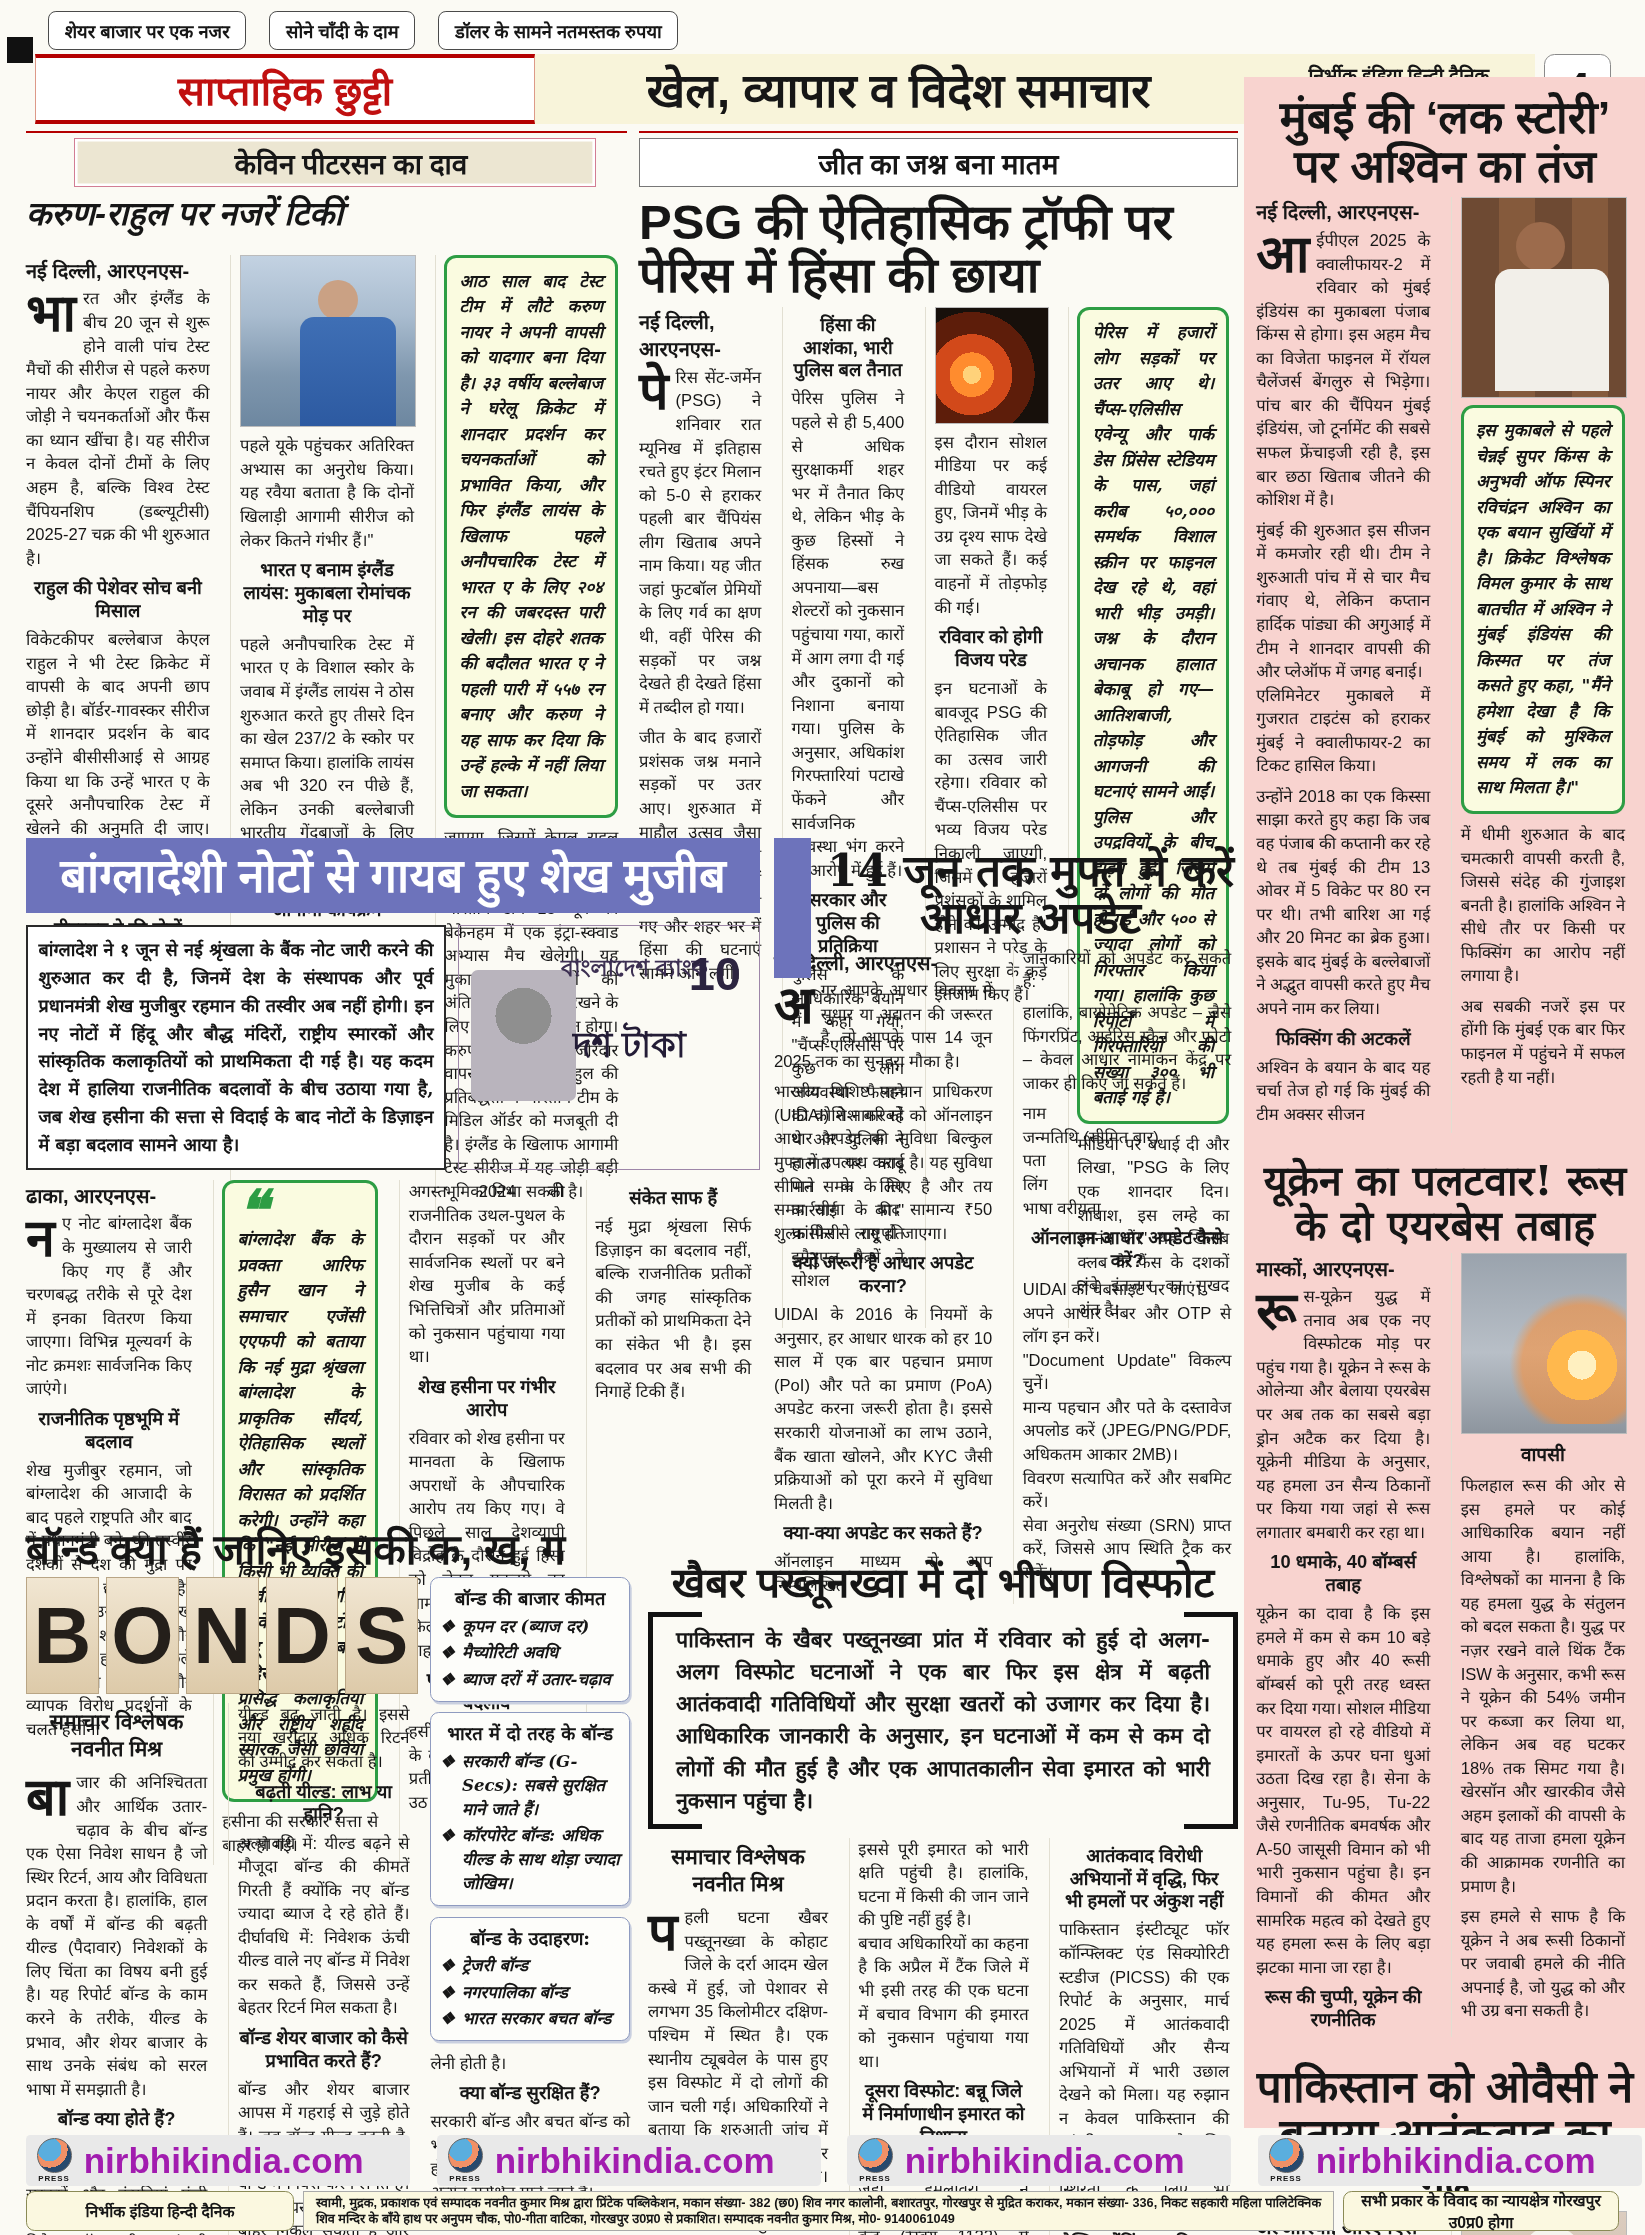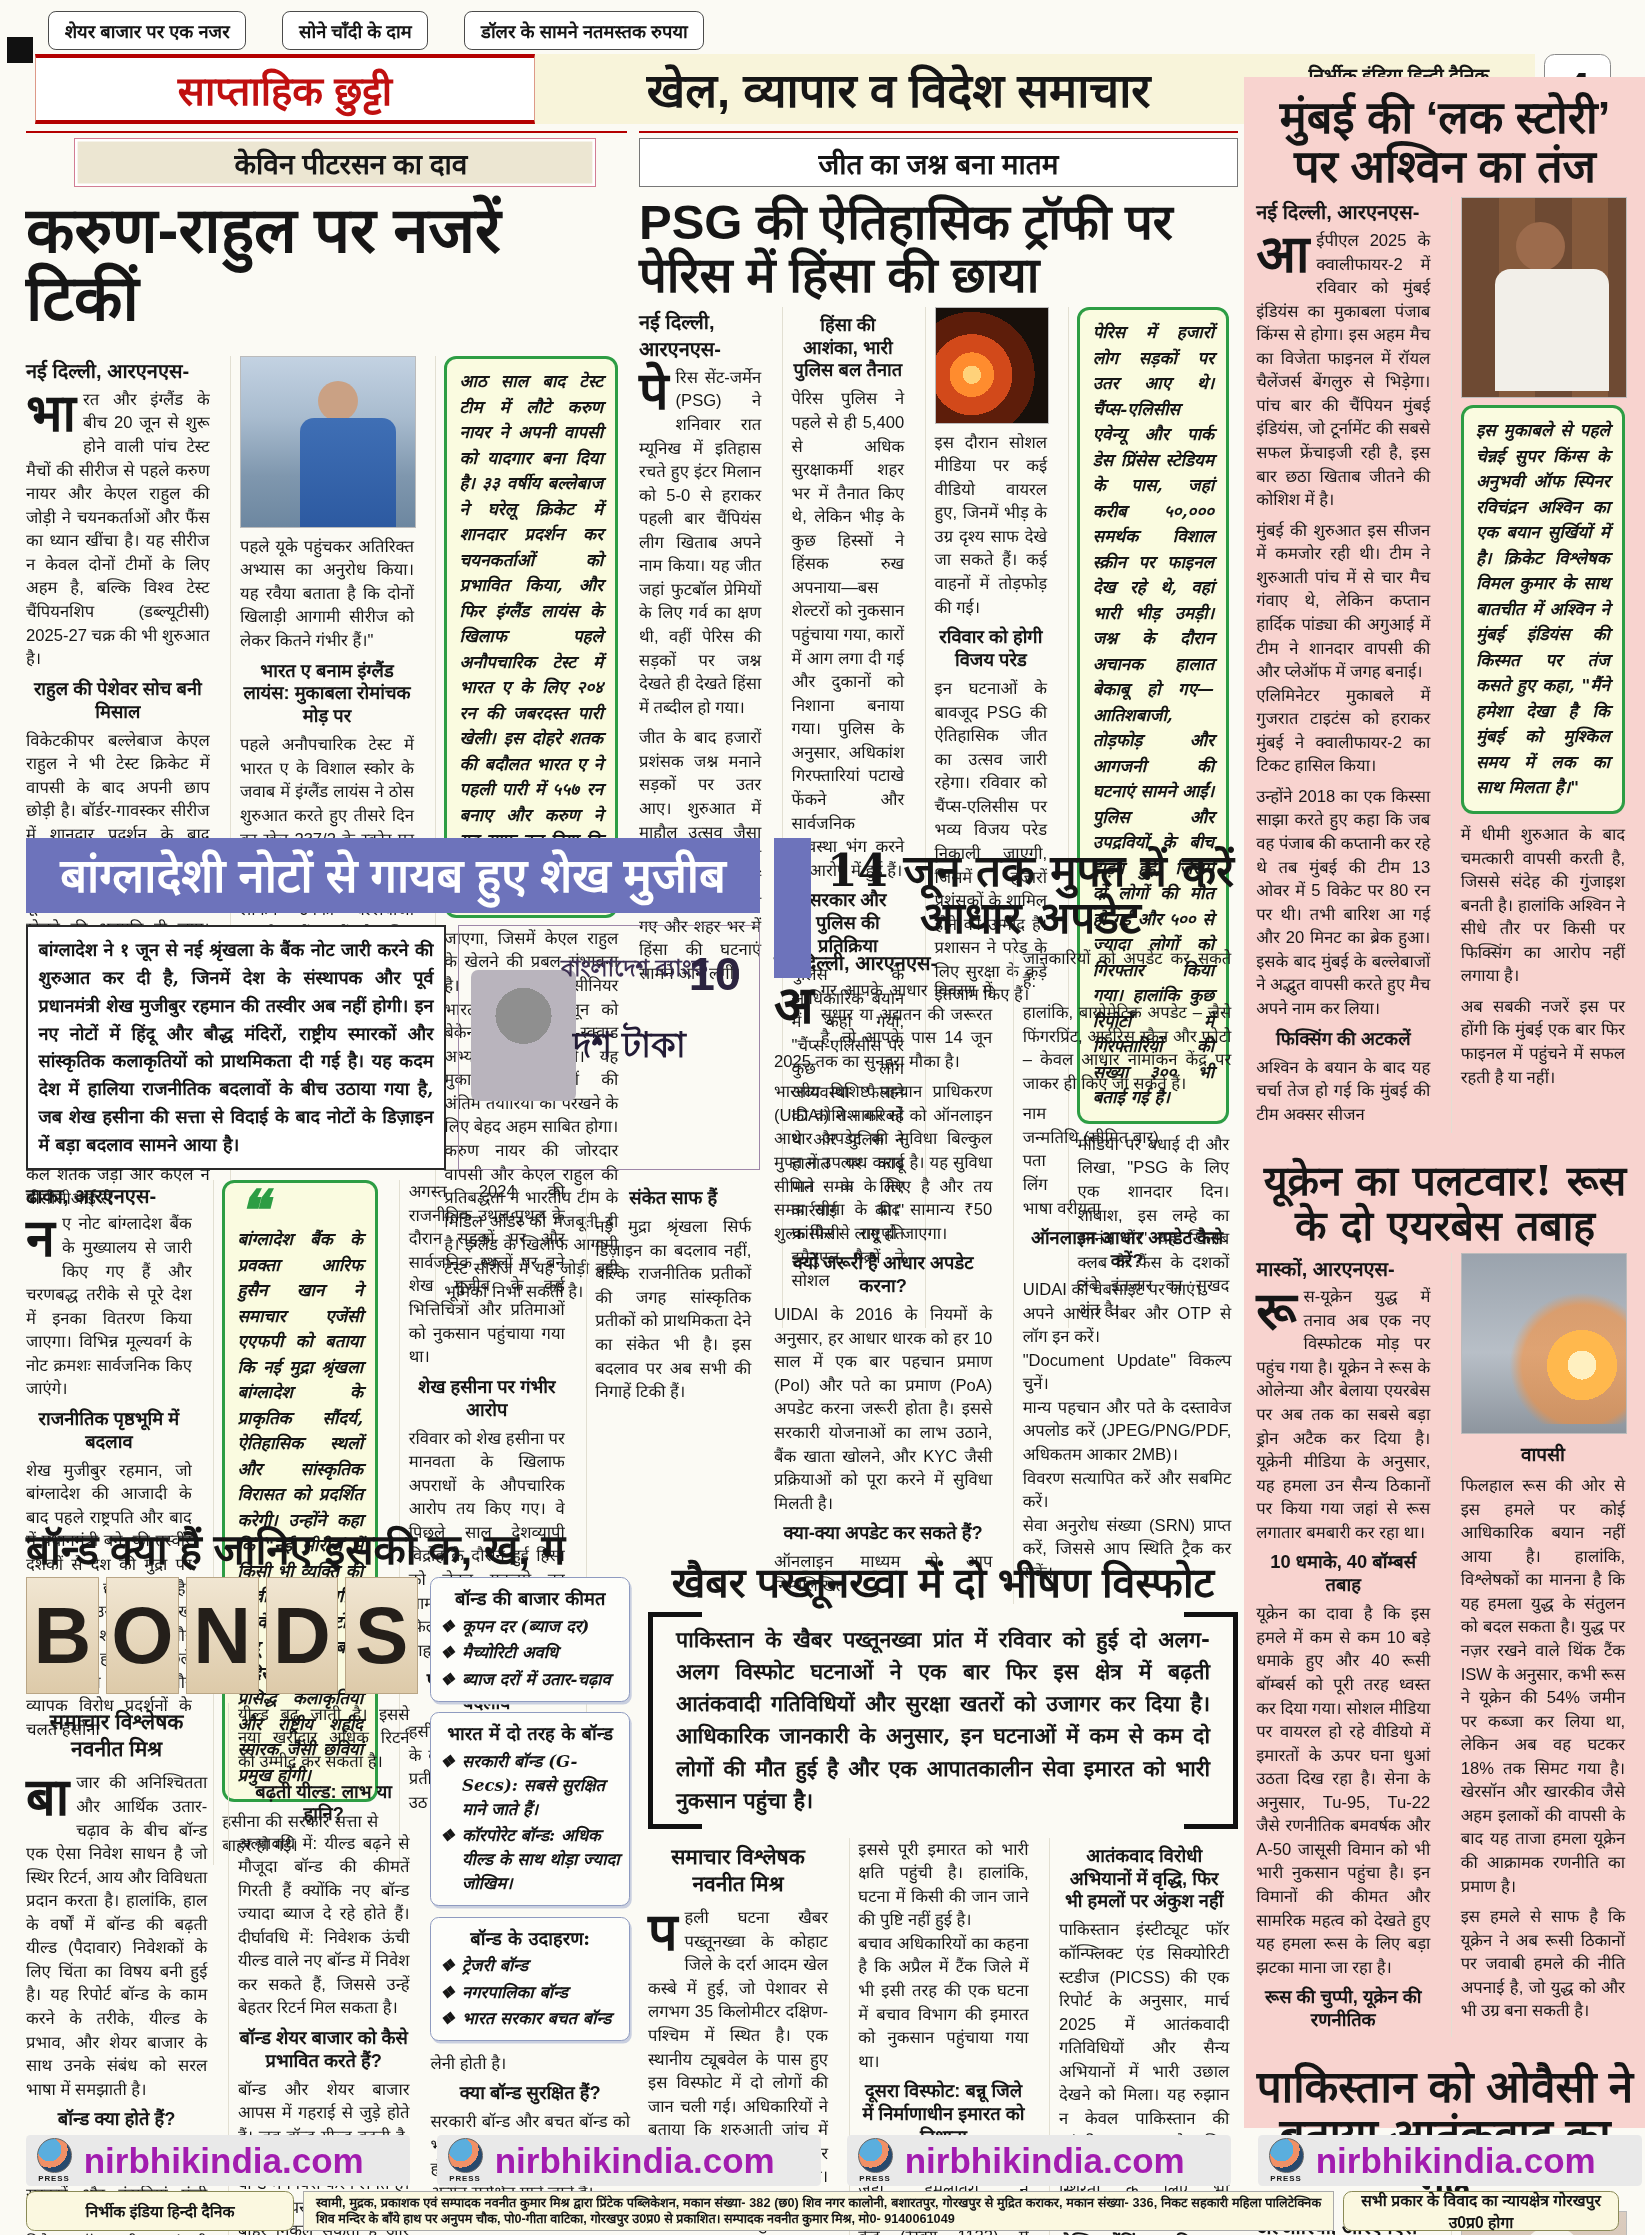--- a/index.html
+++ b/index.html
@@ -1,20 +1,20 @@
 <!DOCTYPE html>
 <html style="font-size:14px"><head>
 <meta charset="utf-8">
 <style>
   html,body{margin:0;padding:0;background:#e8e6df;}
   .page{position:relative;width:1646px;height:2236px;background:#fbfaf4;font-family:"Liberation Sans",sans-serif;color:#161616;overflow:hidden;}
   .abs{position:absolute;}
   
   .corner-square{left:7px;top:37px;width:26px;height:26px;background:#111;}
-  .tabs{left:48px;top:10.5px;display:flex;gap:36px;}
+  .tabs{left:48px;top:10.5px;display:flex;gap:23px;}
   .tab{border:1.7px solid #4a4a4a;border-radius:7.9px;background:#fff;font-weight:bold;font-size:18.3px;padding:6.1px 15.7px;white-space:nowrap;}
   .masthead{left:35px;top:54px;width:1576px;height:70px;display:flex;align-items:stretch;}
   .weekly{width:498px;background:#fff;border-top:4.4px solid #b40000;border-bottom:4.4px solid #b40000;border-left:1.7px solid #d98;border-right:1.7px solid #d98;color:#c01010;font-size:40px;font-weight:bold;display:flex;align-items:center;justify-content:center;}
   .section-title{flex:1;background:#f8f4da;font-size:47px;font-weight:bold;display:flex;align-items:center;justify-content:center;}
   .paper-info{width:273px;background:#f8f4da;text-align:center;font-weight:bold;font-size:19px;line-height:1.35;display:flex;flex-direction:column;justify-content:center;}
   .pagenum{width:65px;margin-left:8.7px;background:#fff;border:1.7px solid #8a8a8a;border-radius:10.5px;font-size:45px;font-weight:bold;display:flex;align-items:center;justify-content:center;}
   
   .kick{background:#ece6d2;border:1.7px solid #d27d93;box-shadow:inset 0 0 0 2.6px #fff;text-align:center;font-weight:bold;font-size:28px;padding:4.4px 0;}
   .kick.plain{background:#fff;border:1.7px solid #777;box-shadow:none;}
   .hl1{font-weight:bold;line-height:1.08;margin:8.7px 0 5.2px;}
@@ -98,21 +98,21 @@
     <div class="section-title">खेल, व्यापार व विदेश समाचार</div>
     <div class="paper-info">
       <span>निर्भीक इंडिया हिन्दी दैनिक</span>
       <span>गोरखपुर, दिनांक 02 जून 2025</span>
     </div>
     <div class="pagenum">4</div>
   </div>
 
   <div class="abs redline-top" style="left:26px;top:131px;width:601px;height:704px;">
     <div class="kick" style="margin:5.2px 31px 0 48px;padding-left:32px;">केविन पीटरसन का दाव</div>
-    <div class="hl1" style="font-size:63px;">करुण-राहुल पर नजरें टिकीं</div>
+    <div class="hl1" style="font-size:33px;font-style:italic;">करुण-राहुल पर नजरें टिकीं</div>
     <div class="body-grid" style="grid-template-columns:repeat(3,1fr);margin-top:24px;">
       <div class="col">
         <div class="dl">नई दिल्ली, आरएनए‌स-</div>
         <div class="p"><span class="dc">भा</span><span>रत और इंग्लैंड के बीच 20 जून से शुरू होने वाली पांच टेस्ट मैचों की सीरीज से पहले करुण नायर और केएल राहुल की जोड़ी ने चयनकर्ताओं और फैंस का ध्यान खींचा है। यह सीरीज न केवल दोनों टीमों के लिए अहम है, बल्कि विश्व टेस्ट चैंपियनशिप (डब्ल्यूटीसी) 2025-27 चक्र की भी शुरुआत है।</span></div>
         <div class="sub">राहुल की पेशेवर सोच बनी मिसाल</div>
         <div class="p">विकेटकीपर बल्लेबाज केएल राहुल ने भी टेस्ट क्रिकेट में वापसी के बाद अपनी छाप छोड़ी है। बॉर्डर-गावस्कर सीरीज में शानदार प्रदर्शन के बाद उन्होंने बीसीसीआई से आग्रह किया था कि उन्हें भारत ए के दूसरे अनौपचारिक टेस्ट में खेलने की अनुमति दी जाए। इससे उनके समर्पण और प्रोफेशनल रुख का पता चलता है।</div>
         <div class="sub">पीटरसन ने की दोनों खिलाड़ियों की सराहना</div>
         <div class="p">पूर्व इंग्लिश दिग्गज केविन पीटरसन ने इन दोनों खिलाड़ियों की प्रशंसा करते हुए सोशल मीडिया पर लिखा, "करुण ने कल शतक जड़ा और केएल ने बीसीसीआई से</div>
       </div>
       <div class="col">

